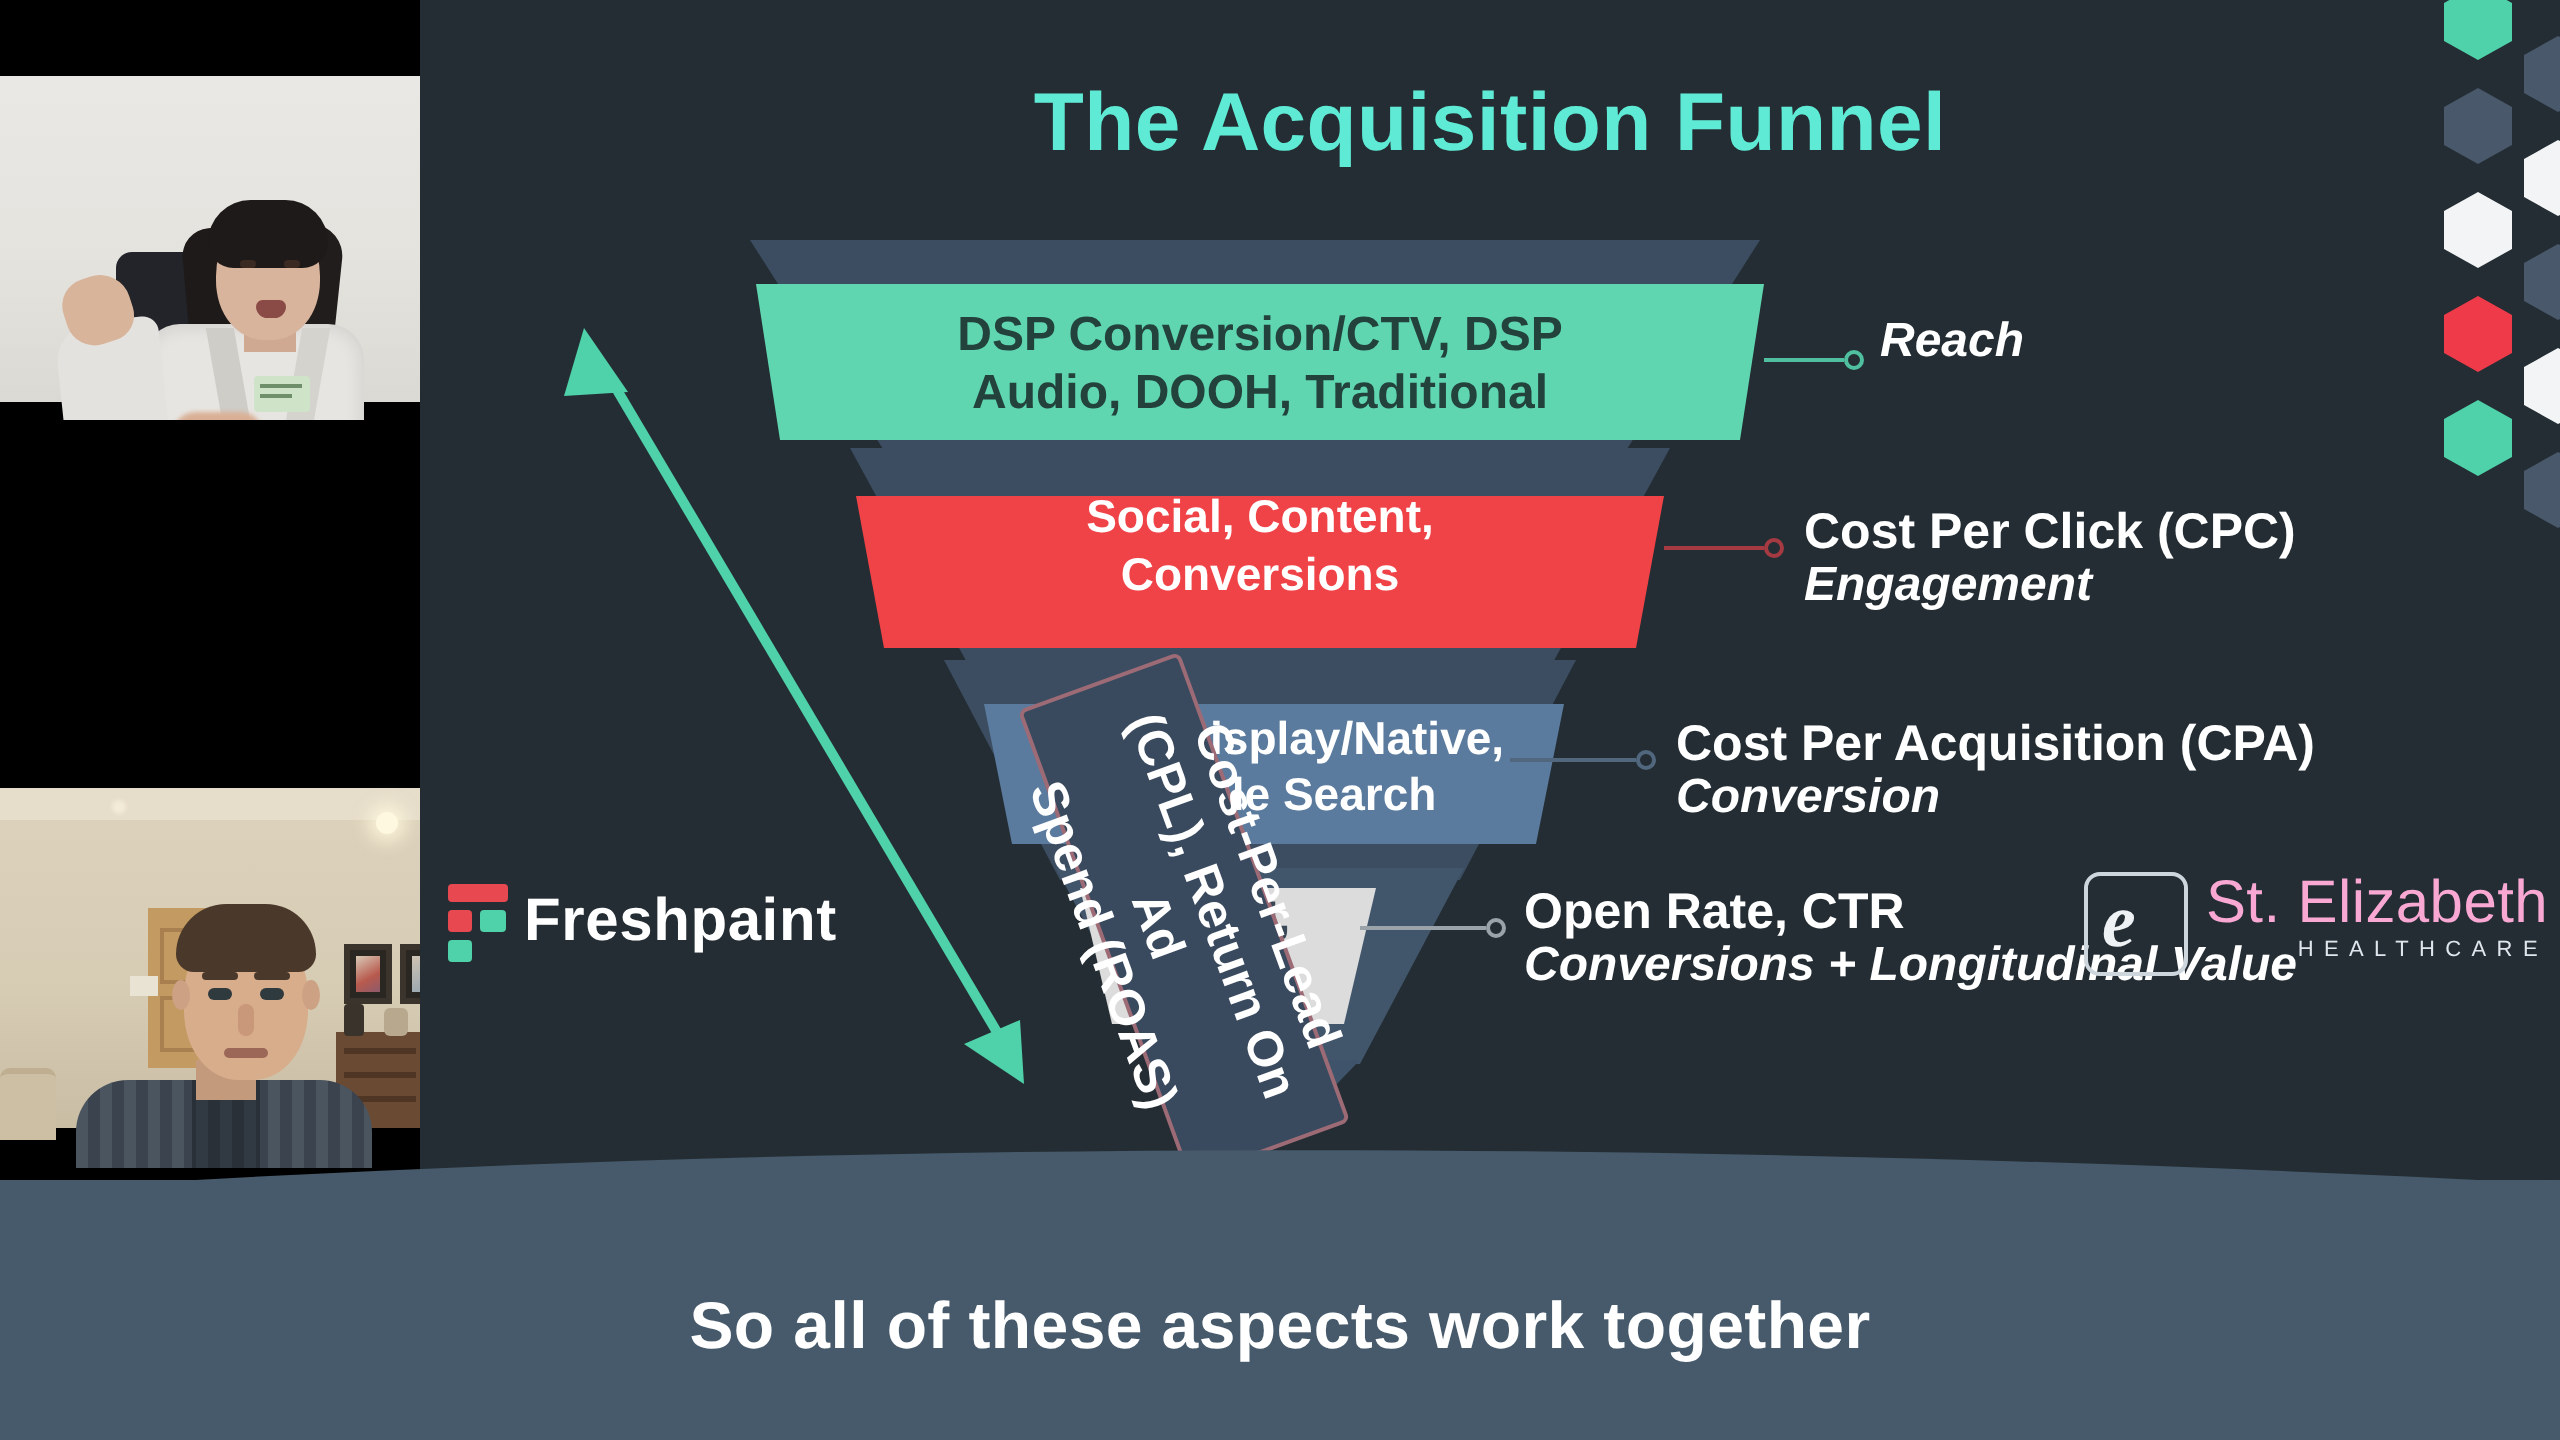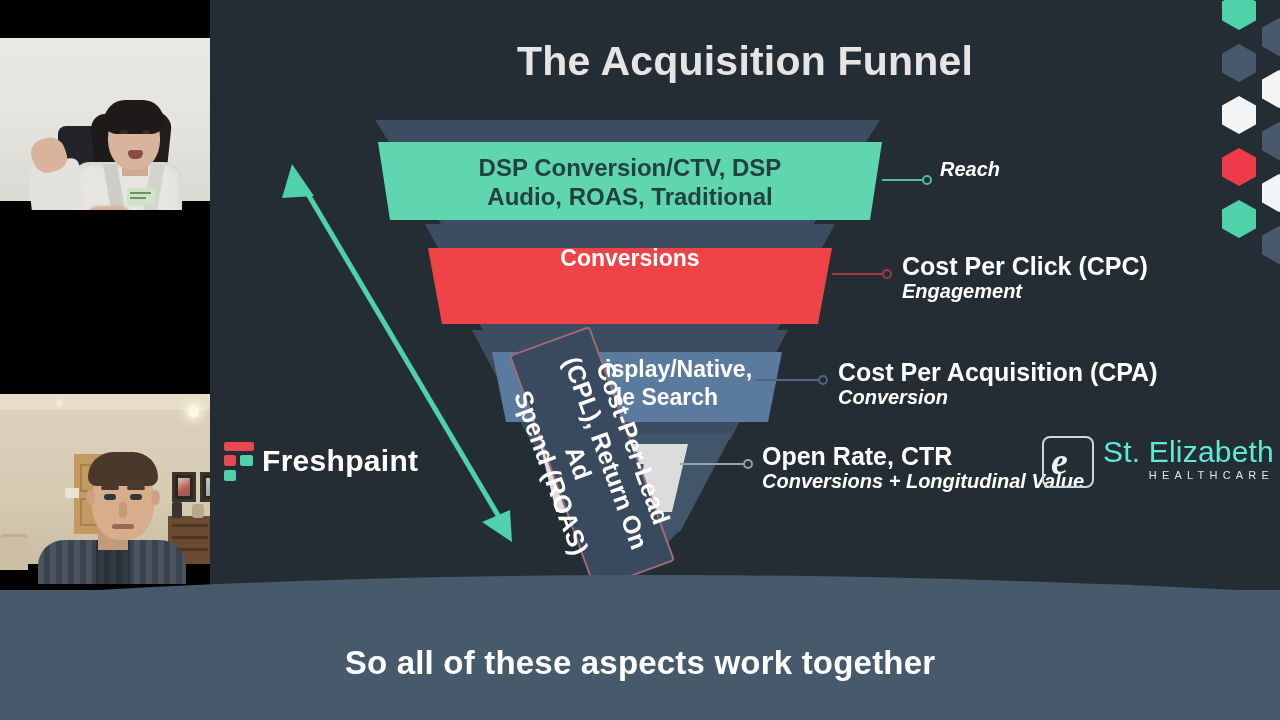--- a/index.html
+++ b/index.html
@@ -72,56 +72,56 @@
   .w2 .eb{position:absolute;left:101px;top:92px;width:18px;height:4px;background:#4a382a;border-radius:2px;}
   .w2 .eb2{position:absolute;left:127px;top:92px;width:18px;height:4px;background:#4a382a;border-radius:2px;}
   .w2 .e1{position:absolute;left:104px;top:100px;width:12px;height:6px;background:#2e3a3e;border-radius:4px;}
   .w2 .e2{position:absolute;left:130px;top:100px;width:12px;height:6px;background:#2e3a3e;border-radius:4px;}
   .w2 .nose{position:absolute;left:119px;top:108px;width:8px;height:16px;background:#c9977a;border-radius:4px;}
   .w2 .mo{position:absolute;left:112px;top:130px;width:22px;height:5px;background:#9d6757;border-radius:3px;}
 
   
   .slide{position:absolute;left:210px;top:0;width:1070px;height:600px;background:#232d33;overflow:hidden;}
 
-  .slide-title{position:absolute;left:0;top:38px;width:1070px;text-align:center;color:#e5e5e5;
+  .slide-title{position:absolute;left:0;top:38px;width:1070px;text-align:center;color:#5eead4;
     font-size:41px;font-weight:bold;letter-spacing:.2px;}
 
   
   .hexcol{position:absolute;top:-8px;width:44px;height:210px;}
   .hexcol-a{left:1012px;}
   .hexcol-b{left:1052px;top:18px;}
   .hex{width:34px;height:38px;margin-bottom:14px;
        clip-path:polygon(50% 0%,100% 25%,100% 75%,50% 100%,0% 75%,0% 25%);}
 
   
   .funnel{position:absolute;left:0;top:112px;width:1070px;height:430px;}
 
   .lbl{position:absolute;color:#ffffff;}
   .lbl .l1{font-size:25px;font-weight:bold;line-height:1.12;white-space:nowrap;}
-  .lbl .l2{font-size:20px;font-weight:bold;font-style:italic;line-height:1.12;white-space:nowrap;}
+  .lbl .l2{font-size:24px;font-weight:bold;font-style:italic;line-height:1.12;white-space:nowrap;}
 
   
   .costbox{position:absolute;left:62px;top:88px;width:250px;height:86px;
       background:#3a4a5e;border:2px solid #9d6b76;border-radius:4px;
       transform:rotate(70deg);transform-origin:center center;
       display:flex;align-items:center;justify-content:center;text-align:center;
       color:#fff;font-size:25px;font-weight:bold;line-height:1.16;padding:0 8px;box-sizing:border-box;}
   .costwrap{position:absolute;left:195px;top:215px;width:250px;height:86px;}
 
   
   .fp-logo{position:absolute;left:14px;top:330px;display:flex;align-items:center;gap:4px;}
   .fp-mark{position:relative;width:34px;height:38px;}
   .fp-mark span{position:absolute;display:block;border-radius:2px;}
   .fp-name{color:#ffffff;font-size:30px;font-weight:600;letter-spacing:.3px;}
 
   .se-logo{position:absolute;right:6px;top:324px;display:flex;align-items:flex-start;gap:9px;}
   .se-mark{width:48px;height:48px;border:2px solid #cdd6dc;border-radius:8px;position:relative;flex:none;}
   .se-e{position:absolute;left:7px;top:6px;font-size:38px;line-height:34px;color:#eef2f5;font-family:"Liberation Serif",serif;font-style:italic;font-weight:bold;}
   .se-txt{display:flex;flex-direction:column;}
-  .se-t1{color:#5eead4;font-size:30px;line-height:32px;font-weight:400;letter-spacing:.2px;}
+  .se-t1{color:#f9a8d4;font-size:30px;line-height:32px;font-weight:400;letter-spacing:.2px;}
   .se-t2{color:#dfe6ec;font-size:11px;letter-spacing:5.2px;text-align:right;margin-top:1px;}
 
   
   .capbar{position:absolute;left:0;bottom:0;width:1280px;height:130px;background:#475a6b;}
   .capcurve{position:absolute;left:0;bottom:108px;width:1280px;height:46px;overflow:hidden;}
   .caption{position:absolute;left:0;bottom:38px;width:1280px;text-align:center;color:#ffffff;
      font-size:33px;font-weight:bold;letter-spacing:.2px;}
 </style>
 </head>
 <body>
@@ -244,24 +244,25 @@
         <line x1="470" y1="352" x2="533" y2="352" stroke="#9aa3aa" stroke-width="2"></line>
         <circle cx="538" cy="352" r="4" fill="#232d33" stroke="#9aa3aa" stroke-width="2"></circle>
 
         <line x1="92" y1="72" x2="292" y2="410" stroke="#4fd1aa" stroke-width="5"></line>
         <polygon points="82,52 104,84 72,86" fill="#4fd1aa"></polygon>
         <polygon points="302,430 272,410 300,398" fill="#4fd1aa"></polygon>
       </svg>
 
       <div style="position:absolute;left:168px;top:42px;width:504px;text-align:center;color:#23423c;font-size:24px;font-weight:bold;line-height:1.2;">
         <div>DSP Conversion/CTV, DSP</div>
-        <div>Audio, ROAS, Traditional</div>
+        <div>Audio, DOOH, Traditional</div>
       </div>
 
       <div style="position:absolute;left:218px;top:132px;width:404px;text-align:center;color:#ffffff;font-size:23px;font-weight:bold;line-height:1.25;">
+        <div>Social, Content,</div>
         <div>Conversions</div>
       </div>
 
       <div style="position:absolute;left:282px;top:243px;width:290px;text-align:center;color:#ffffff;font-size:23px;font-weight:bold;line-height:1.22;">
         <div>DSPs Display/Native,</div>
         <div>Google Search</div>
       </div>
 
       <div style="position:absolute;left:330px;top:336px;width:148px;text-align:center;color:#3a4756;font-size:21px;font-weight:bold;line-height:1.18;">
         <div>Email,</div>

